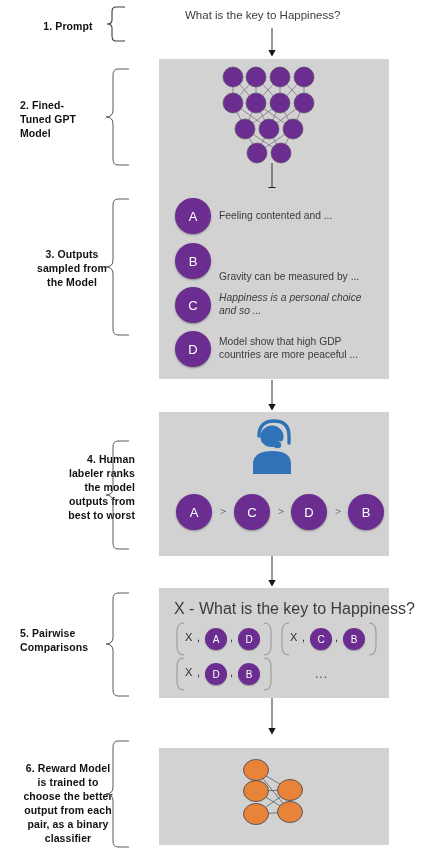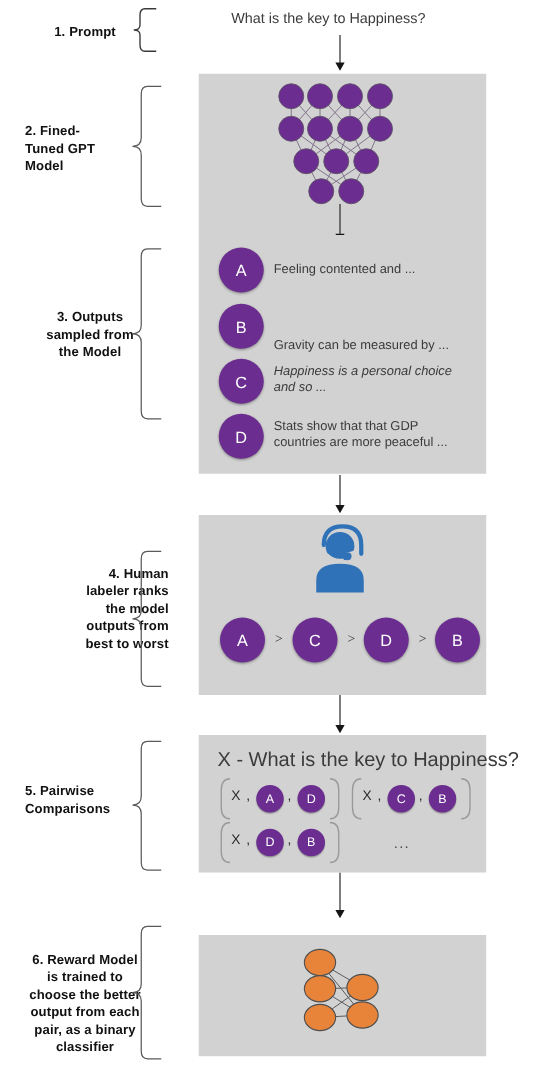--- a/index.html
+++ b/index.html
@@ -204,21 +204,21 @@
 <div class="out-text" style="left:219px; top:210px; width:164px; white-space:pre-line;">Feeling contented and ...</div>
 
 <div class="bubble" style="left:175px; top:243px; width:36px; height:36px;">B</div>
 <div class="out-text" style="left:219px; top:255px; width:164px; white-space:pre-line;margin-top:16px;">Gravity can be measured by ...</div>
 
 <div class="bubble" style="left:175px; top:287px; width:36px; height:36px;">C</div>
 <div class="out-text" style="left:219px; top:292px; width:164px; white-space:pre-line;font-style:italic;">Happiness is a personal choice
 and so ...</div>
 
 <div class="bubble" style="left:175px; top:331px; width:36px; height:36px;">D</div>
-<div class="out-text" style="left:219px; top:336px; width:170px; white-space:pre-line;">Stats show that that GDP
+<div class="out-text" style="left:219px; top:336px; width:170px; white-space:pre-line;">Model show that high GDP
 countries are more peaceful ...</div>
 
 <svg class="arrow" style="left:265px; top:380px;" width="14" height="32" viewBox="0 0 14 32">
   <line x1="7" y1="0" x2="7" y2="25" stroke="#303030" stroke-width="1"></line>
   <polygon points="3.3,24 10.7,24 7,30.5" fill="#151515"></polygon>
 </svg>
 
 <div class="step-label left" style="left:20px; top:452px; width:115px; white-space:pre-line;text-align:right;">4. Human
 labeler ranks
 the model

